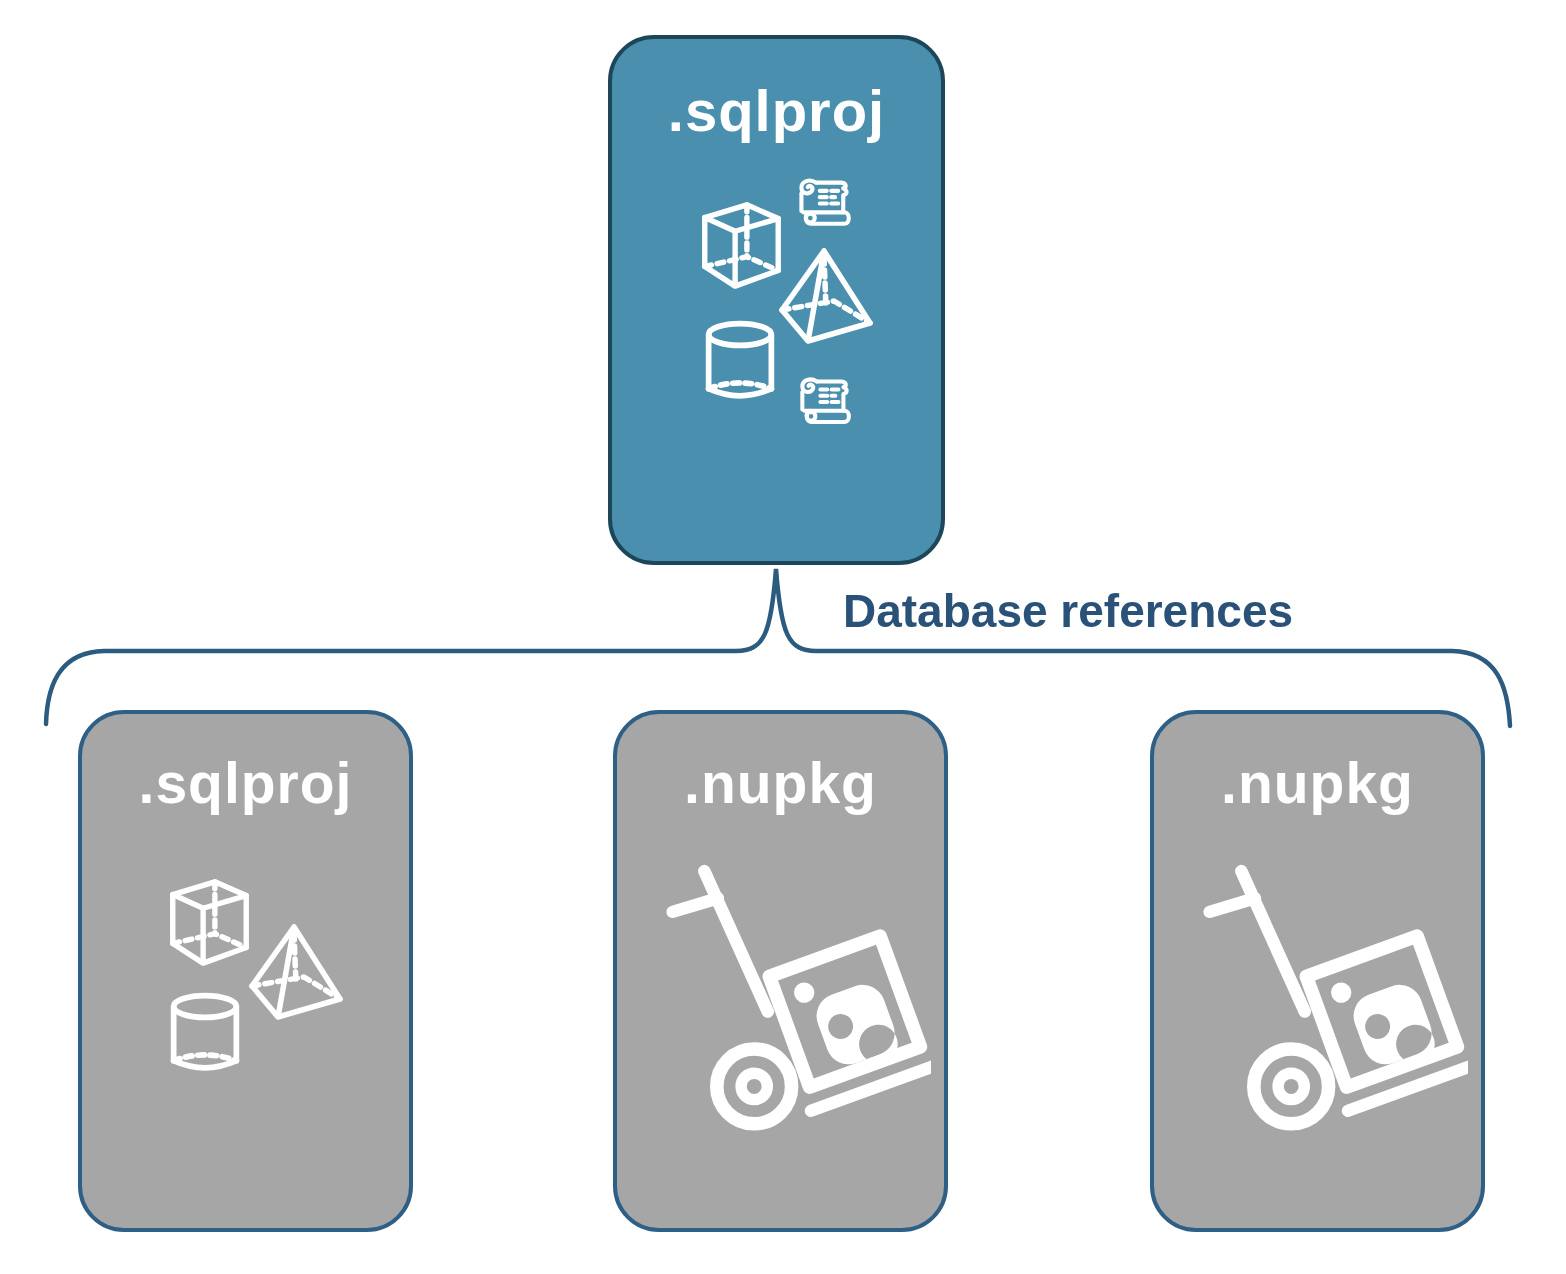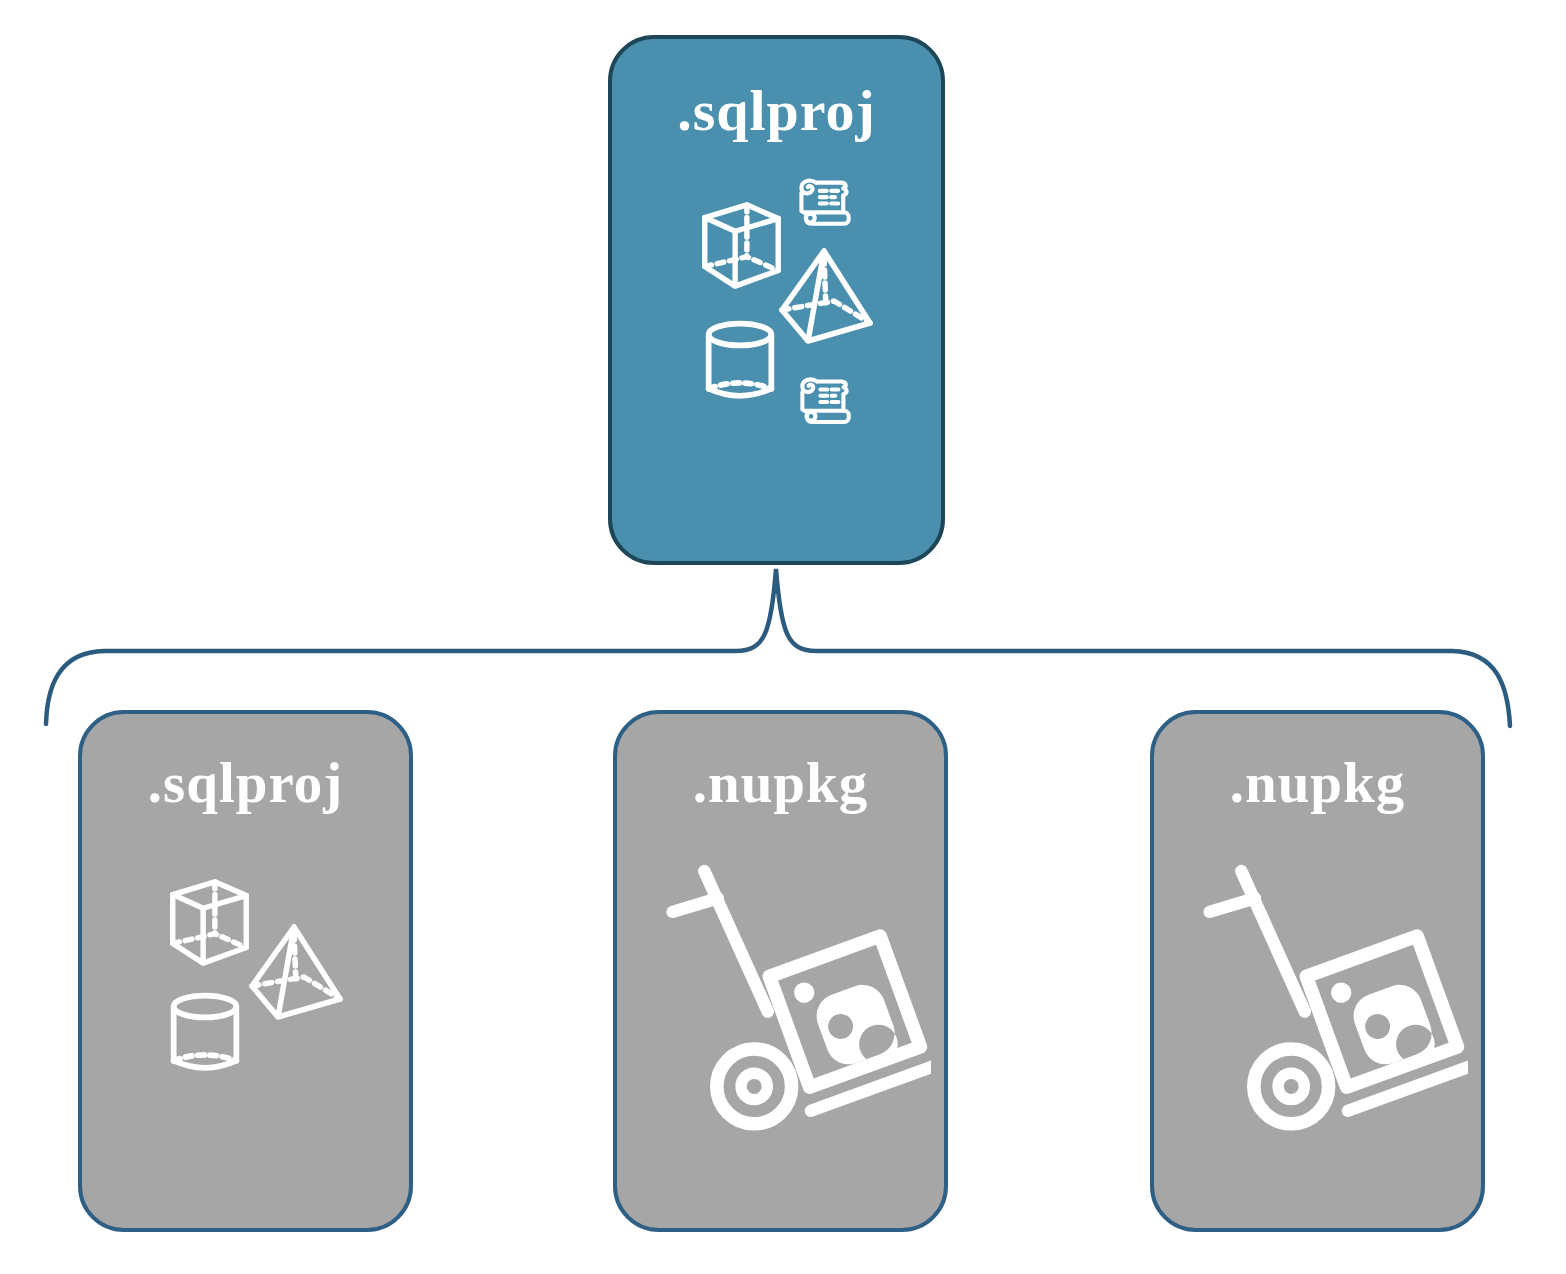--- a/index.html
+++ b/index.html
@@ -1,18 +1,18 @@
 <!DOCTYPE html>
 <html><head>
 <meta charset="utf-8">
 <style>
   html,body{margin:0;padding:0;background:#ffffff;}
   .canvas{
     position:relative;width:1566px;height:1274px;background:#ffffff;
-    font-family:Liberation Serif, serif;overflow:hidden;
+    font-family:Liberation Sans, sans-serif;overflow:hidden;
   }
   .card{position:absolute;border-radius:46px;box-sizing:border-box;}
   .card-parent{
     left:608px;top:35px;width:337px;height:530px;
     background:#4A90AE;border:4px solid #1E4659;
   }
   .card-child{
     top:710px;width:335px;height:522px;
     background:#A6A6A6;border:4px solid #2E5F84;
   }
@@ -94,20 +94,21 @@
       </svg>
     <svg class="icn" style="left:186px;top:335px" width="56" height="56" viewBox="0 0 90 84">
         <use href="#ic-scroll"></use>
       </svg>
   </div>
 
   <svg class="connector-svg" width="1566" height="1274" viewBox="0 0 1566 1274">
     <path d="M46,724 C47,688 58,652 104,651 L736,651 C764,651 771,634 776,569
              C781,634 788,651 816,651 L1452,651 C1498,652 1508,688 1510,726" fill="none" stroke="#2C5B80" stroke-width="4.5" stroke-linecap="round"></path>
   </svg>
+  <div class="connector-label">Database references</div>
 
   <div class="card card-child" id="child-1">
     <div class="card-title">.sqlproj</div>
     <svg class="icn" style="left:78px;top:160px" width="98" height="95" viewBox="0 0 100 97">
         <use href="#ic-cube"></use>
       </svg>
     <svg class="icn" style="left:158px;top:206px" width="110" height="104" viewBox="0 0 106 104">
         <use href="#ic-pyramid"></use>
       </svg>
     <svg class="icn" style="left:85px;top:278px" width="76" height="86" viewBox="0 0 80 90">

